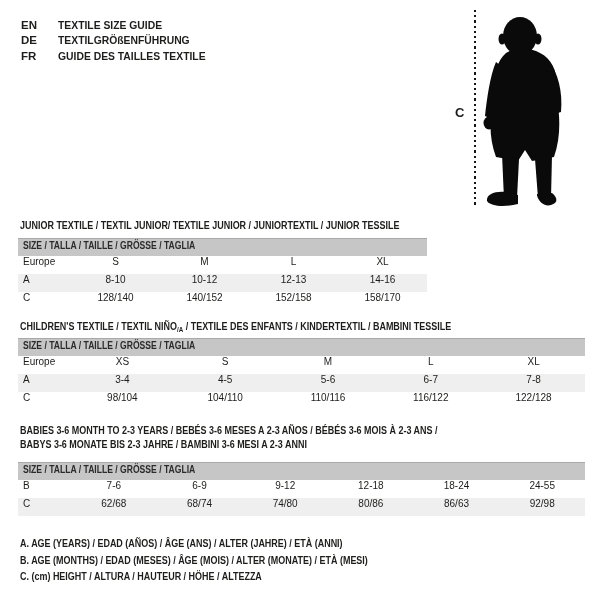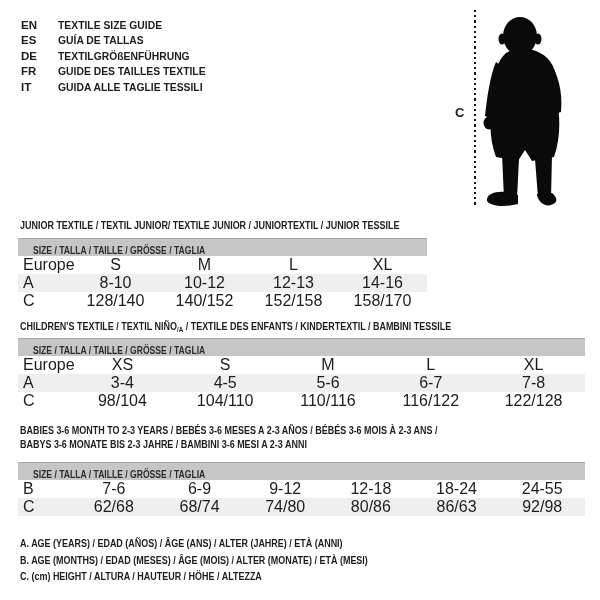--- a/index.html
+++ b/index.html
@@ -26,56 +26,48 @@
   #title-children{top:320px}
   #title-babies{top:423px;line-height:14px}
   .sub{font-size:8px;vertical-align:-2px}
 
   
   .size-table{position:absolute;left:18px}
   #table-junior{top:238px;width:409px}
   #table-children{top:338px;width:567px}
   #table-babies{top:462px;width:567px}
   .thead{height:18px;background:#c6c6c6;border-top:1px solid #a9a9a9;display:flex;
-         align-items:flex-end;box-sizing:border-box;padding-left:15px}
+         align-items:flex-start;box-sizing:border-box;padding-left:5px}
   .thead span{font-size:11px;font-weight:bold;color:#2b2b2b;display:inline-block;
               transform:scaleX(.78);transform-origin:0 50%;white-space:nowrap}
-  .trow{height:18px;display:flex;align-items:center;font-size:16px}
+  .trow{height:18px;display:flex;align-items:flex-start;font-size:10px}
   .trow.shaded{background:#efefef}
   .tlabel{width:53px;padding-left:5px;box-sizing:border-box}
   .tcell{flex:1;text-align:center}
 
   
   .footnotes{position:absolute;left:20px;top:537px}
   .footnote{font-size:11.5px;font-weight:bold;height:16.5px;
             transform:scaleX(.78);transform-origin:0 0;white-space:nowrap}
 </style>
 </head>
 <body>
 
 <div class="lang-list">
   <div class="lang-row">
     <span class="lang-code">EN</span>
     <span class="lang-label">TEXTILE SIZE GUIDE</span>
   </div>
   <div class="lang-row">
-    <span class="lang-code">ES</span>
-    <span class="lang-label">GUÍA DE TALLAS</span>
-  </div>
-  <div class="lang-row">
     <span class="lang-code">DE</span>
     <span class="lang-label">TEXTILGRÖßENFÜHRUNG</span>
   </div>
   <div class="lang-row">
     <span class="lang-code">FR</span>
     <span class="lang-label">GUIDE DES TAILLES TEXTILE</span>
-  </div>
-  <div class="lang-row">
-    <span class="lang-code">IT</span>
-    <span class="lang-label">GUIDA ALLE TAGLIE TESSILI</span>
   </div>
 </div>
 
 <div class="height-line"></div>
 <div class="height-label">C</div>
 <svg class="baby-svg" width="98" height="197" viewBox="0 0 98 197">
   <g fill="#0a0a0a">
     <ellipse cx="38" cy="26" rx="17" ry="19"></ellipse>
     <ellipse cx="20" cy="29" rx="3.5" ry="5.5"></ellipse>
     <ellipse cx="56" cy="29" rx="3.5" ry="5.5"></ellipse>

